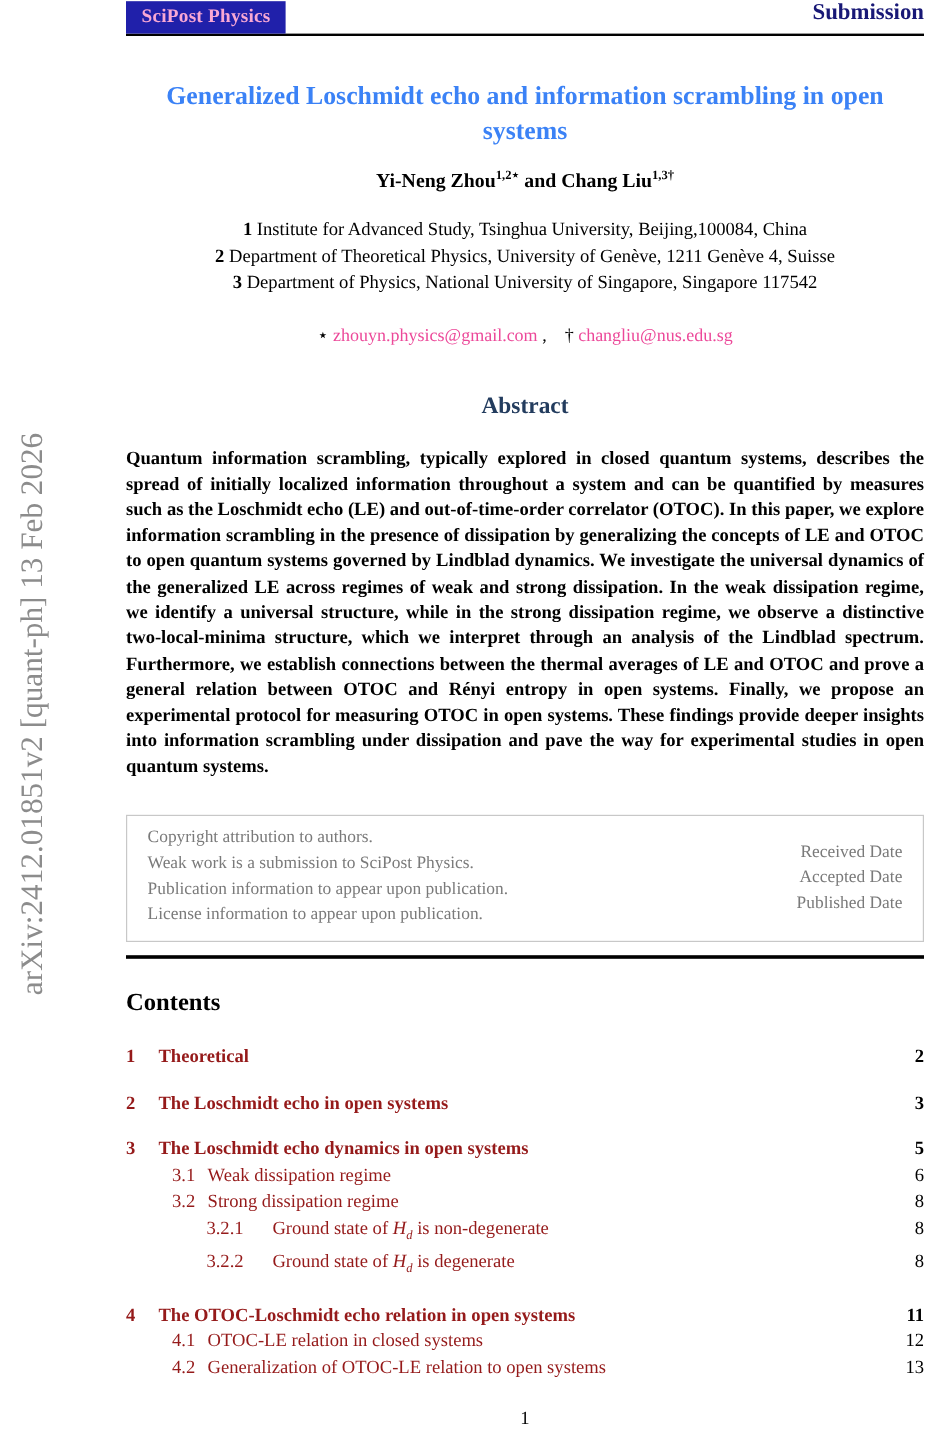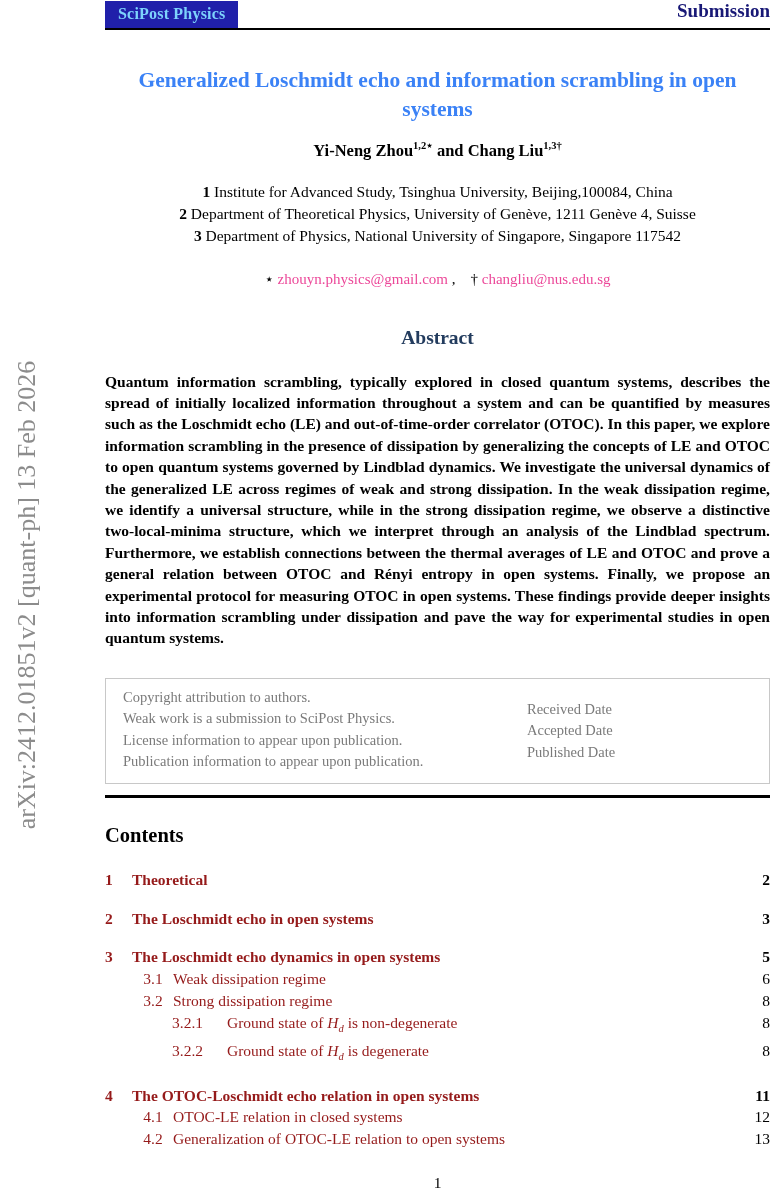--- a/index.html
+++ b/index.html
@@ -4,21 +4,21 @@
 <style>
   * { margin:0; padding:0; box-sizing:border-box; }
   html,body { width:779px; height:1200px; background:#ffffff; overflow:hidden; }
   body { position:relative; font-family:"Liberation Serif","DejaVu Serif",serif; color:#000; }
 
   .page { position:absolute; left:105px; top:0; width:665px; }
 
   
   .header { display:flex; justify-content:space-between; align-items:flex-end;
             border-bottom:2.5px solid #000; }
-  .brand-box { background:#2020aa; color:#7dd3fc; font-weight:bold; font-size:16px;
+  .brand-box { background:#2020aa; color:#f9a8d4; font-weight:bold; font-size:16px;
                padding:4px 13px 5px 13px; letter-spacing:.2px; }
   .submission { color:#181876; font-weight:bold; font-size:19px; padding-bottom:6px; }
 
   
   .title { margin-top:36px; text-align:center; color:#3b82f6; font-weight:bold;
            font-size:21.5px; line-height:29px; padding:0 10px; }
   .authors { margin-top:15px; text-align:center; font-weight:bold; font-size:16.5px; }
   .authors sup { font-size:10.5px; }
   .affiliations { margin-top:20px; text-align:center; font-size:15.5px; line-height:22px; }
   .affiliations b { font-weight:bold; }
@@ -28,21 +28,21 @@
 
   
   .abstract-heading { margin-top:39px; color:#233c5e; font-weight:bold; font-size:19.5px;text-align:center; }
   .abstract-text { margin-top:22px; font-weight:bold; font-size:15.5px; line-height:21.4px;
                    text-align:justify; }
 
   
   .sub-box { margin-top:29px; border:1px solid #c8c8c8; display:flex;
              padding:8px 17px 10px 17px; color:#7a7a7a; }
   .sub-box-left { flex:1; font-size:14.5px; line-height:21.5px; }
-  .sub-box-right { width:225px; font-size:14.5px; line-height:21.5px; padding-top:12px; }
+  .sub-box-right { width:225px; font-size:14.5px; line-height:21.5px; padding-top:12px;text-align:right; }
 
   .thick-rule { margin-top:11px; height:3px; background:#000; }
 
   
   .contents-heading { margin-top:26px; font-weight:bold; font-size:20.5px; color:#000; }
   .toc { margin-top:22px; font-size:15.5px; }
   .toc-row { display:flex; line-height:21.8px; color:#951a1a; }
   .toc-row.gap { margin-top:17px; }
   .toc-row.lvl1 { font-weight:bold; }
   .toc-row.lvl1 .toc-num { width:27px; }
@@ -87,22 +87,22 @@
 
   <div class="emails"><span>⋆ </span><a href="#" class="email-link">zhouyn.physics@gmail.com</a><span class="sep"> ,    </span><span>† </span><a href="#" class="email-link">changliu@nus.edu.sg</a></div>
 
   <div class="abstract-heading">Abstract</div>
   <div class="abstract-text">Quantum information scrambling, typically explored in closed quantum systems, describes the spread of initially localized information throughout a system and can be quantified by measures such as the Loschmidt echo (LE) and out-of-time-order correlator (OTOC). In this paper, we explore information scrambling in the presence of dissipation by generalizing the concepts of LE and OTOC to open quantum systems governed by Lindblad dynamics. We investigate the universal dynamics of the generalized LE across regimes of weak and strong dissipation. In the weak dissipation regime, we identify a universal structure, while in the strong dissipation regime, we observe a distinctive two-local-minima structure, which we interpret through an analysis of the Lindblad spectrum. Furthermore, we establish connections between the thermal averages of LE and OTOC and prove a general relation between OTOC and Rényi entropy in open systems. Finally, we propose an experimental protocol for measuring OTOC in open systems. These findings provide deeper insights into information scrambling under dissipation and pave the way for experimental studies in open quantum systems.</div>
 
   <div class="sub-box">
     <div class="sub-box-left">
       <div>Copyright attribution to authors.</div>
       <div>Weak work is a submission to SciPost Physics.</div>
+      <div>Publication information to appear upon publication.</div>
       <div>License information to appear upon publication.</div>
-      <div>Publication information to appear upon publication.</div>
     </div>
     <div class="sub-box-right">
       <div>Received Date</div>
       <div>Accepted Date</div>
       <div>Published Date</div>
     </div>
   </div>
 
   <div class="thick-rule"></div>
 

